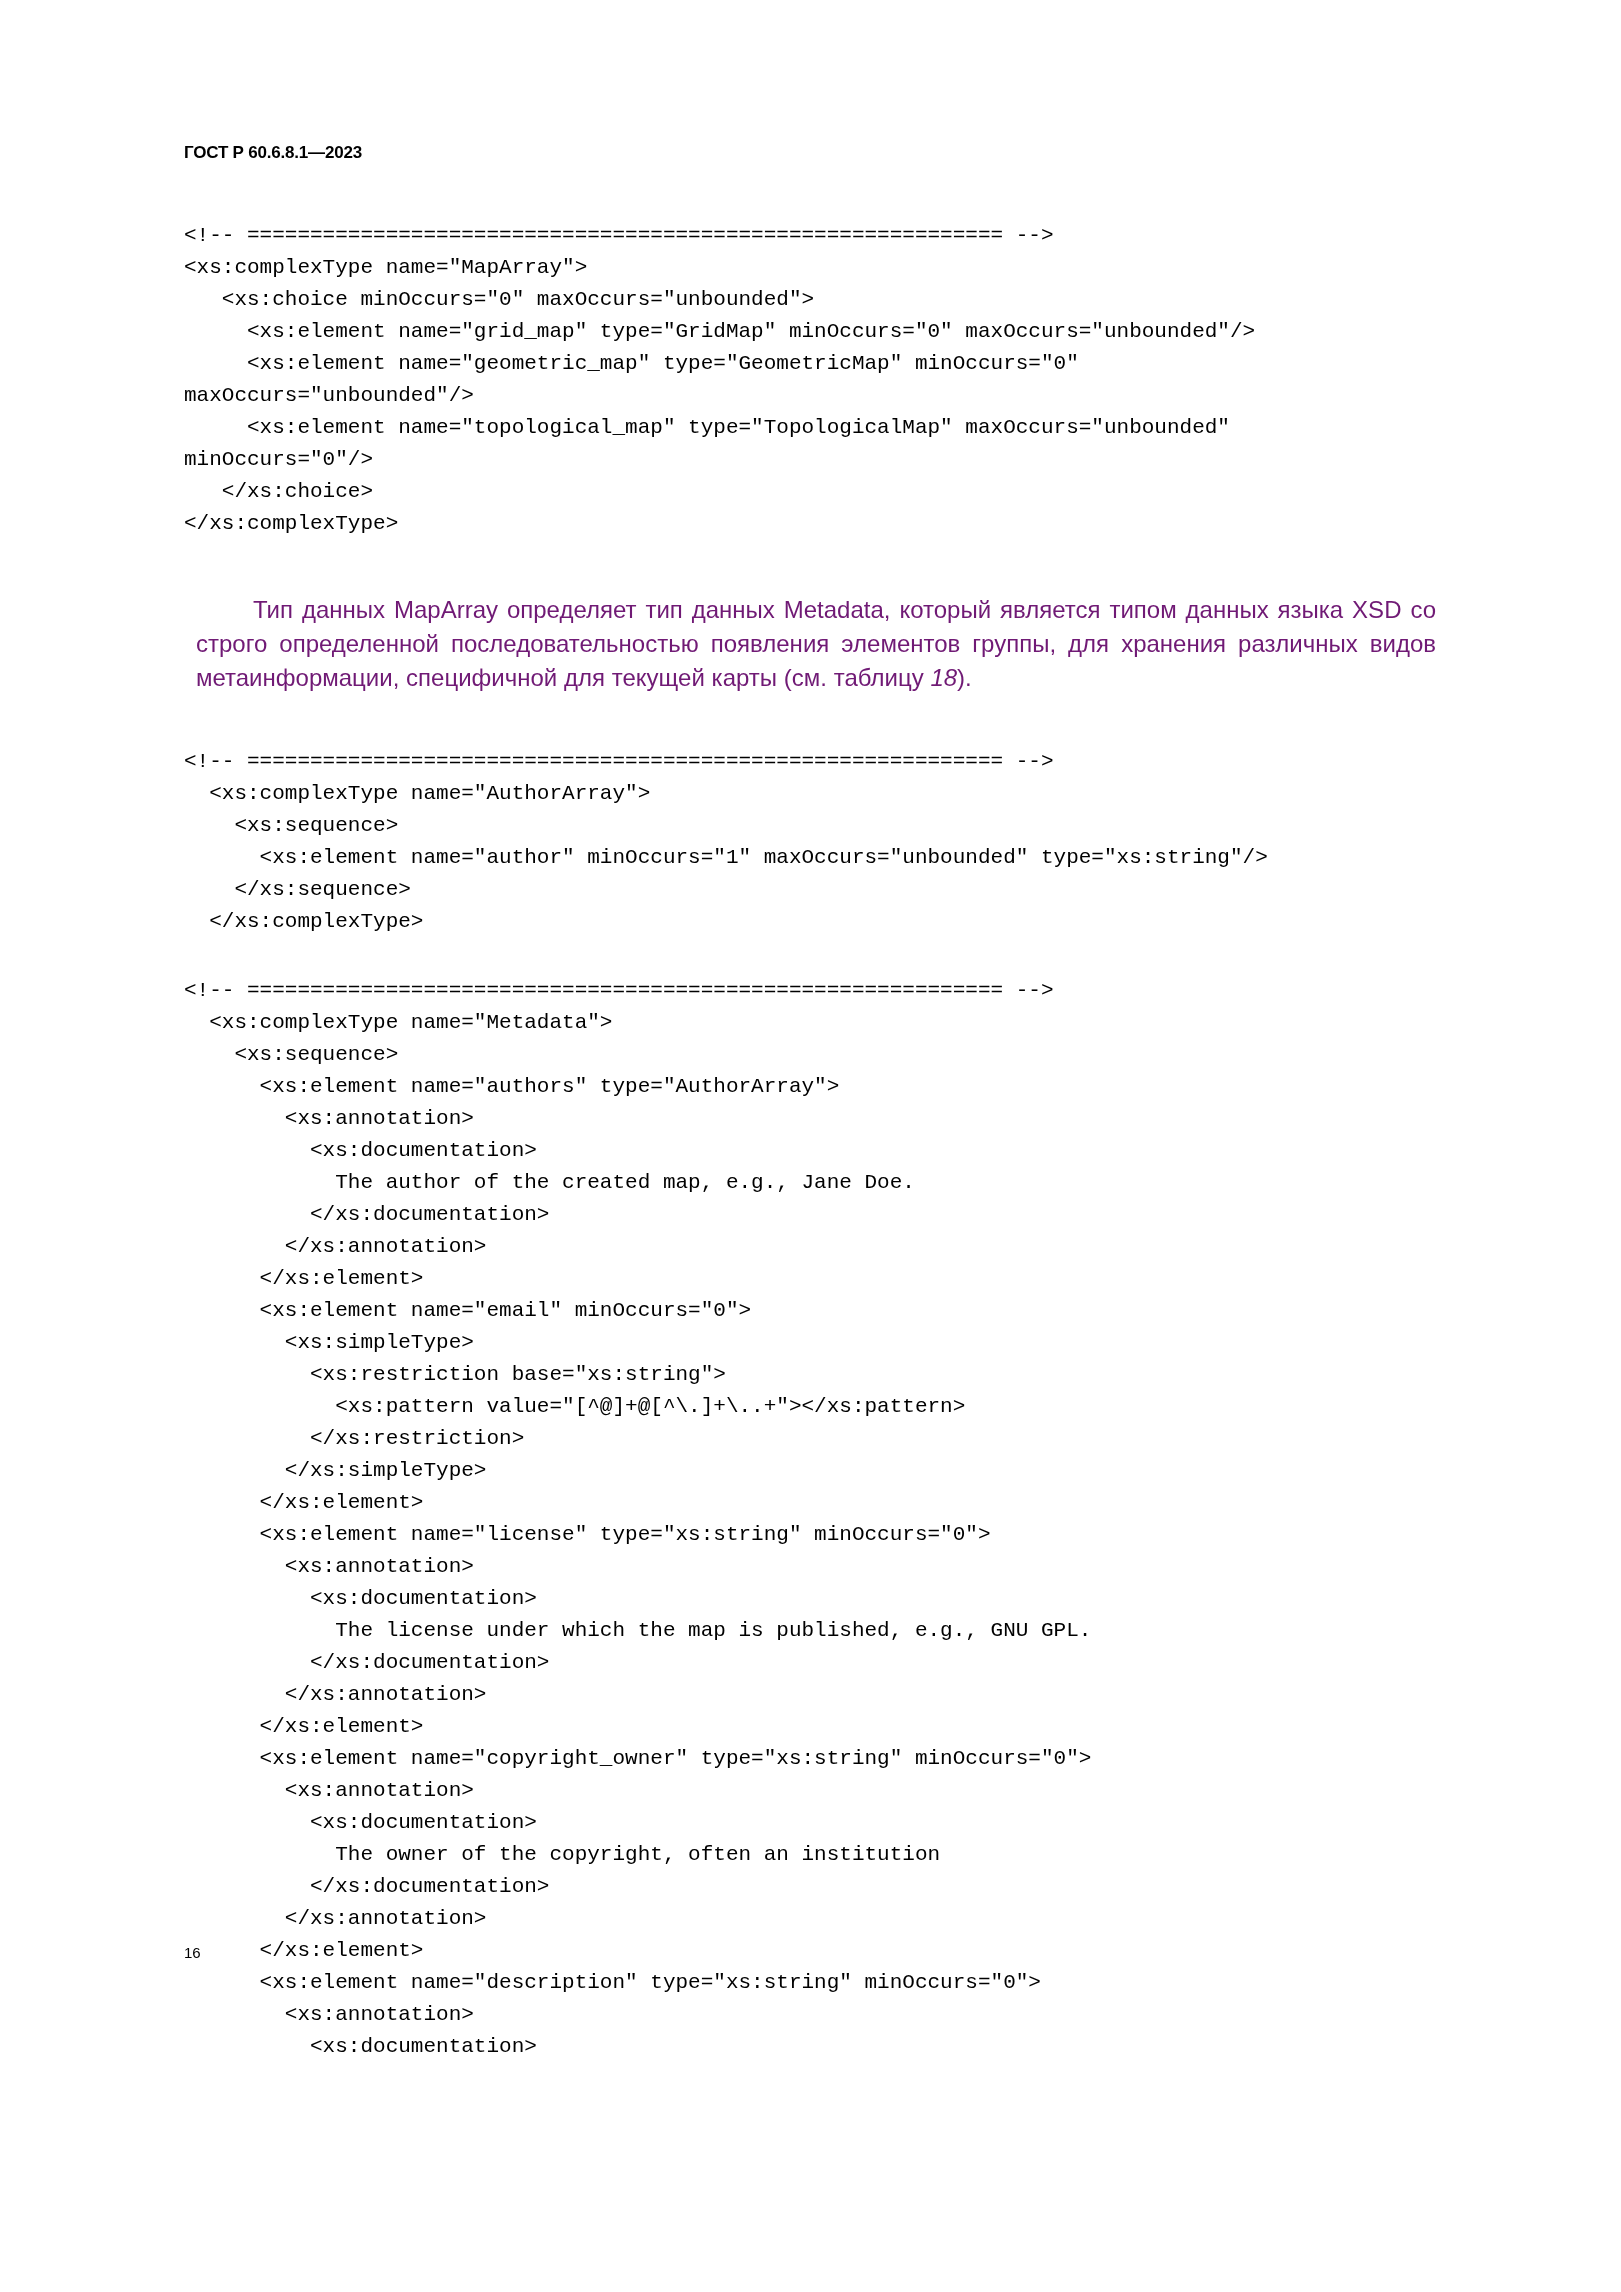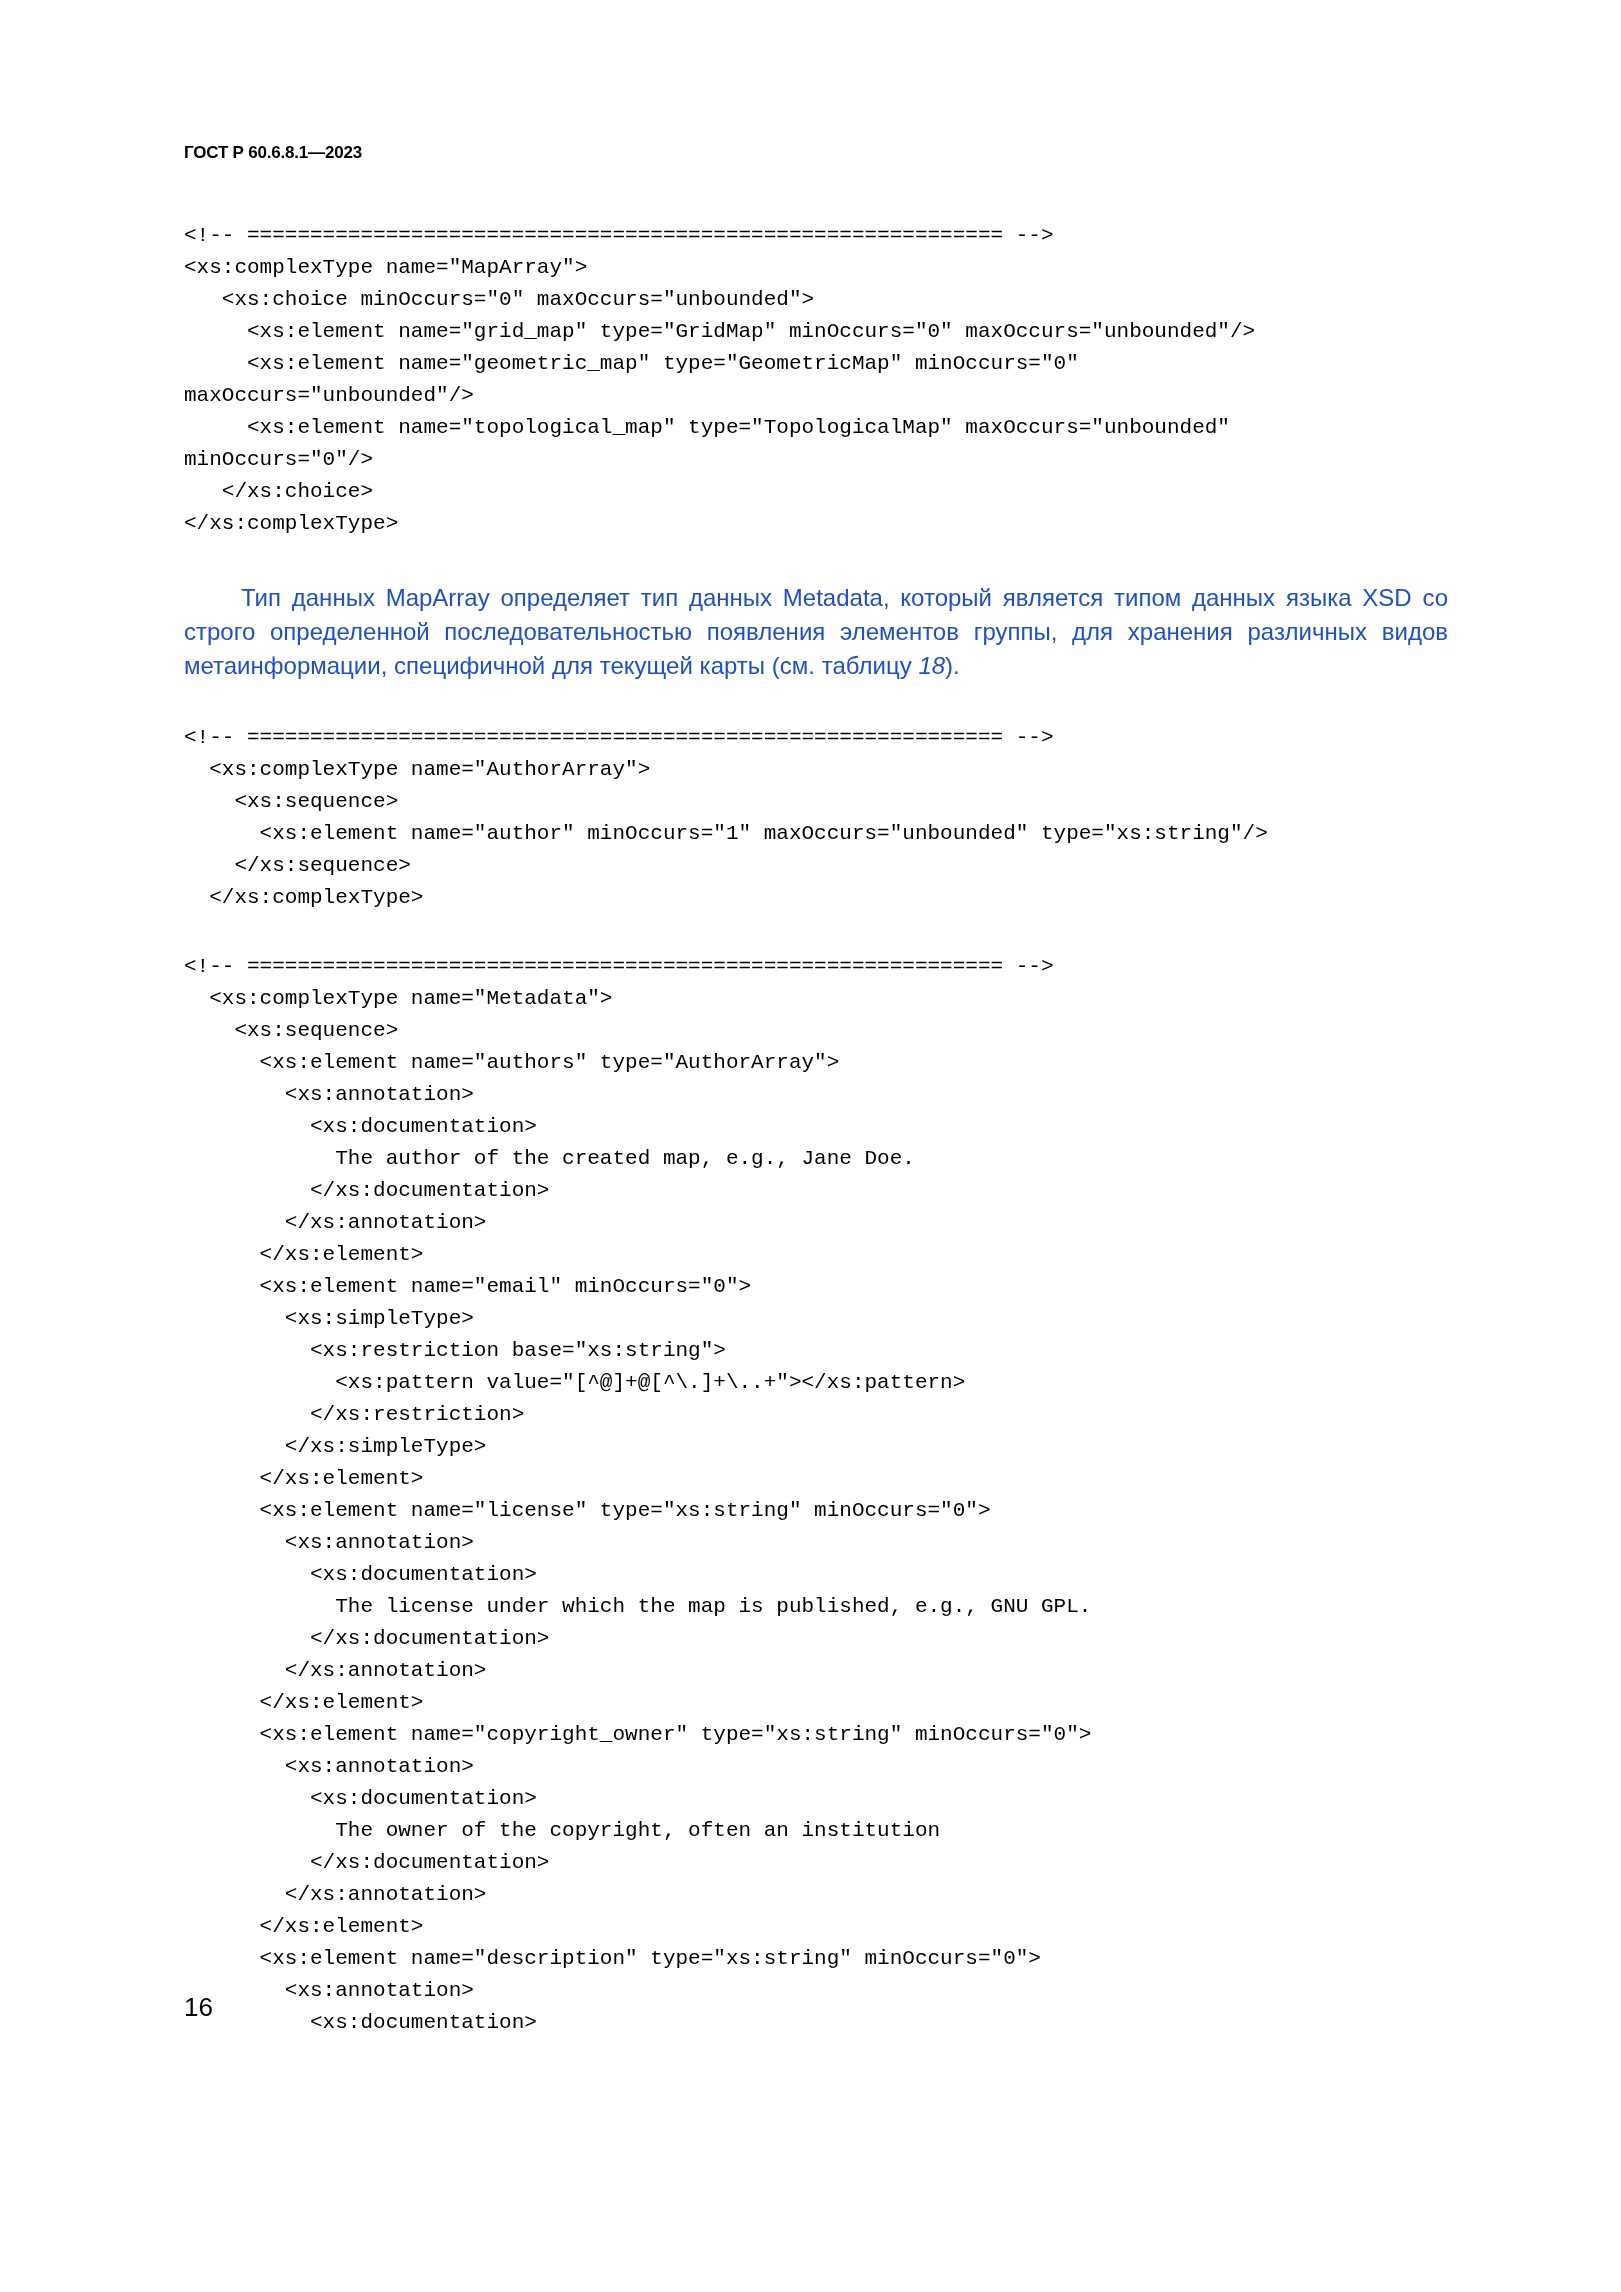--- a/index.html
+++ b/index.html
@@ -54,41 +54,41 @@
     display: block;
     white-space: pre;
     min-height: 32px;
   }
 
   
   .body-par {
     font-family: "Liberation Sans", sans-serif;
     font-size: 24px;
     line-height: 34px;
-    color: #1d4ed8;
+    color: #701a75;
     text-align: justify;
     text-indent: 57px;
-    margin: 0;
+    margin: 12px;
     hyphens: manual;
     word-spacing: 0.1px;
   }
   .body-par i { font-style: italic; }
 
   
   .gap-after-code1 { height: 41px; }
   .gap-after-par   { height: 39px; }
   .gap-after-code2 { height: 37px; }
 
   
   .folio {
     position: absolute;
     left: 184px;
-    top: 1992px;
+    top: 1944px;
     font-family: "Liberation Sans", sans-serif;
-    font-size: 26px;
+    font-size: 15px;
     color: #000000;
   }
 </style>
 </head>
 <body>
 
 <div class="page">
 
   <div class="running-head">ГОСТ Р 60.6.8.1—2023</div>
 

